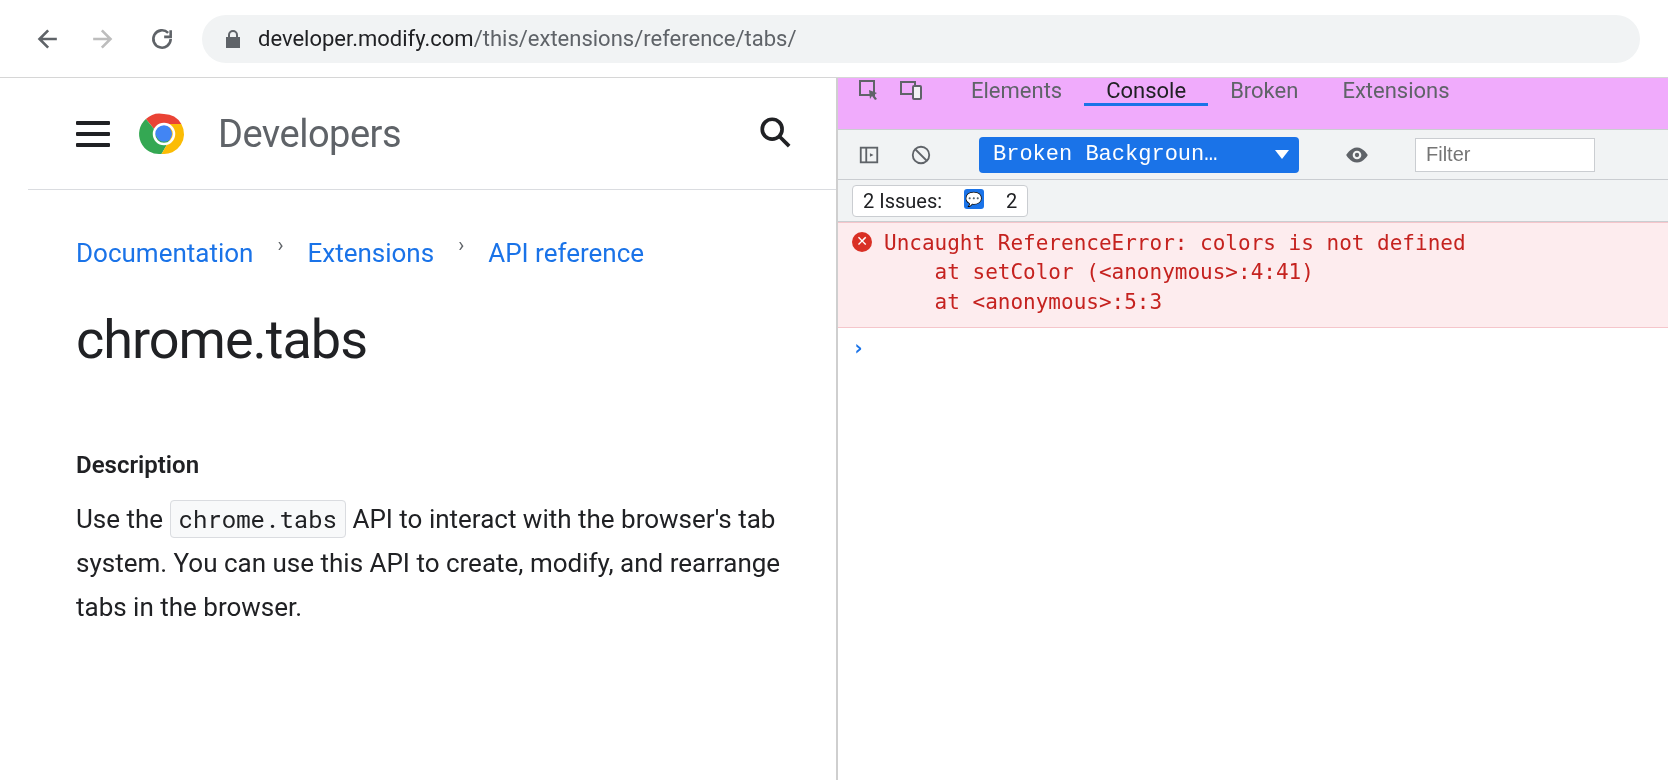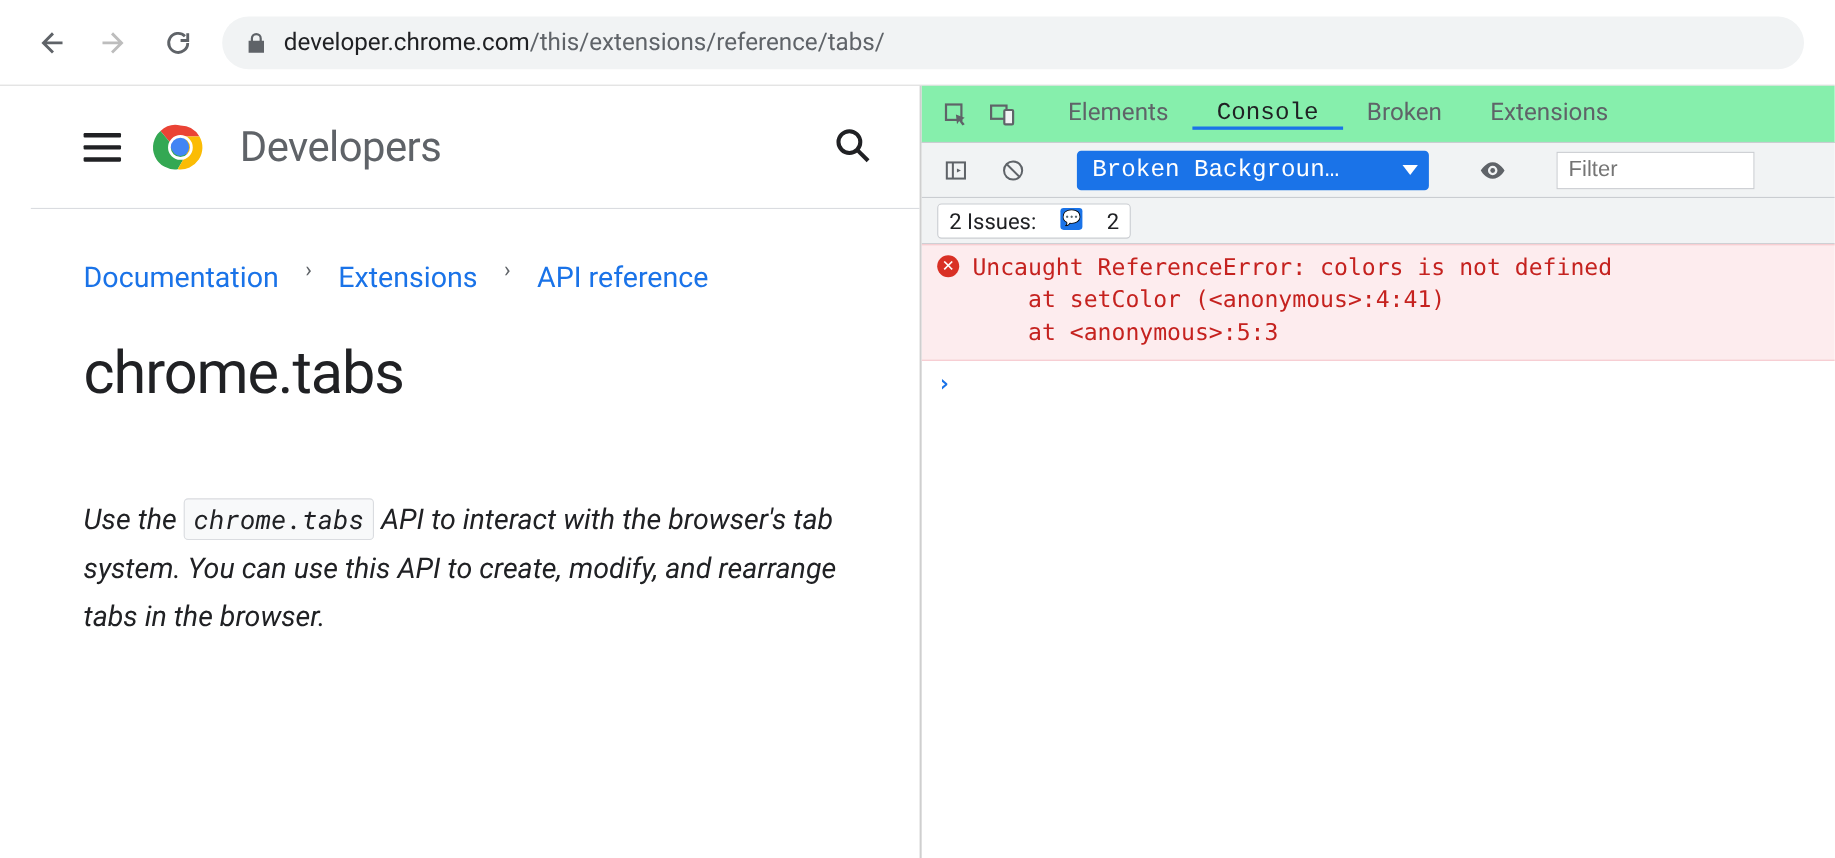--- a/index.html
+++ b/index.html
@@ -114,38 +114,37 @@
     font-size: 24px;
     font-weight: 600;
     color: #202124;
     margin-bottom: 18px;
   }
   .desc-text {
     font-size: 26px;
     line-height: 1.7;
     color: #202124;
     max-width: 740px;
-    font-style: italic;
   }
   .desc-text code {
     font-family: "Roboto Mono", Menlo, monospace;
     border: 1px solid #dadce0;
     background: #f8f9fa;
     padding: 2px 8px;
     border-radius: 4px;
     font-size: 24px;
   }
 
   
   .dt-tabs {
     height: 52px;
-    background: #86efac;
+    background: #f0abfc;
     border-bottom: 1px solid #cacdd1;
     display: flex;
-    align-items: center;
+    align-items: flex-start;
     padding-left: 10px;
     gap: 0;
   }
   .dt-iconbtn {
     width: 42px;
     display: flex; align-items: center; justify-content: center;
     color: #5f6368;
     cursor: pointer;
   }
   .dt-divider {
@@ -155,21 +154,20 @@
     padding: 0 22px;
     display: flex; align-items: center;
     font-size: 22px;
     color: #5f6368;
     cursor: pointer;
     border-bottom: 3px solid transparent;
   }
   .dt-tab.active {
     color: #202124;
     border-bottom-color: #1a73e8;
-    font-family: Liberation Mono, monospace;
   }
 
   
   .dt-toolbar {
     height: 50px;
     background: #f1f3f4;
     border-bottom: 1px solid #cacdd1;
     display: flex; align-items: center;
     padding: 0 10px;
     gap: 10px;
@@ -269,21 +267,21 @@
         <path fill="none" stroke="#5f6368" stroke-width="2.4" d="M20 12a8 8 0 1 1-2.34-5.66M20 4v6h-6"></path>
       </svg>
   </div>
   <div class="omnibox">
     <span class="lock">
       <svg width="18" height="20" viewBox="0 0 18 20">
           <path fill="#5f6368" d="M14 8V6a5 5 0 0 0-10 0v2H2v11h14V8h-2zM6 6a3 3 0 1 1 6 0v2H6V6z"></path>
         </svg>
     </span>
     <span>
-      <span class="url-dark">developer.chrome.com</span><span>/this/extensions/reference/tabs/</span>
+      <span class="url-dark">developer.modify.com</span><span>/this/extensions/reference/tabs/</span>
     </span>
   </div>
 </div>
 
 <div class="panes">
 
   <div class="page-pane">
     <div class="page-header">
       <div class="hamburger">
           <span></span>
@@ -314,20 +312,21 @@
       <div class="breadcrumb">
         <a>Documentation</a>
         <span class="chev">›</span>
         <a>Extensions</a>
         <span class="chev">›</span>
         <a>API reference</a>
       </div>
 
       <h1 class="page-title">chrome.tabs</h1>
 
+      <div class="desc-label">Description</div>
       <p class="desc-text">
         <span>Use the </span><code>chrome.tabs</code><span> API to interact with the browser's tab system. You can use this API to create, modify, and rearrange tabs in the browser.</span>
       </p>
     </div>
   </div>
 
   <div class="devtools-pane">
     <div class="dt-tabs">
       <div class="dt-iconbtn">
         <svg width="24" height="24" viewBox="0 0 24 24">

